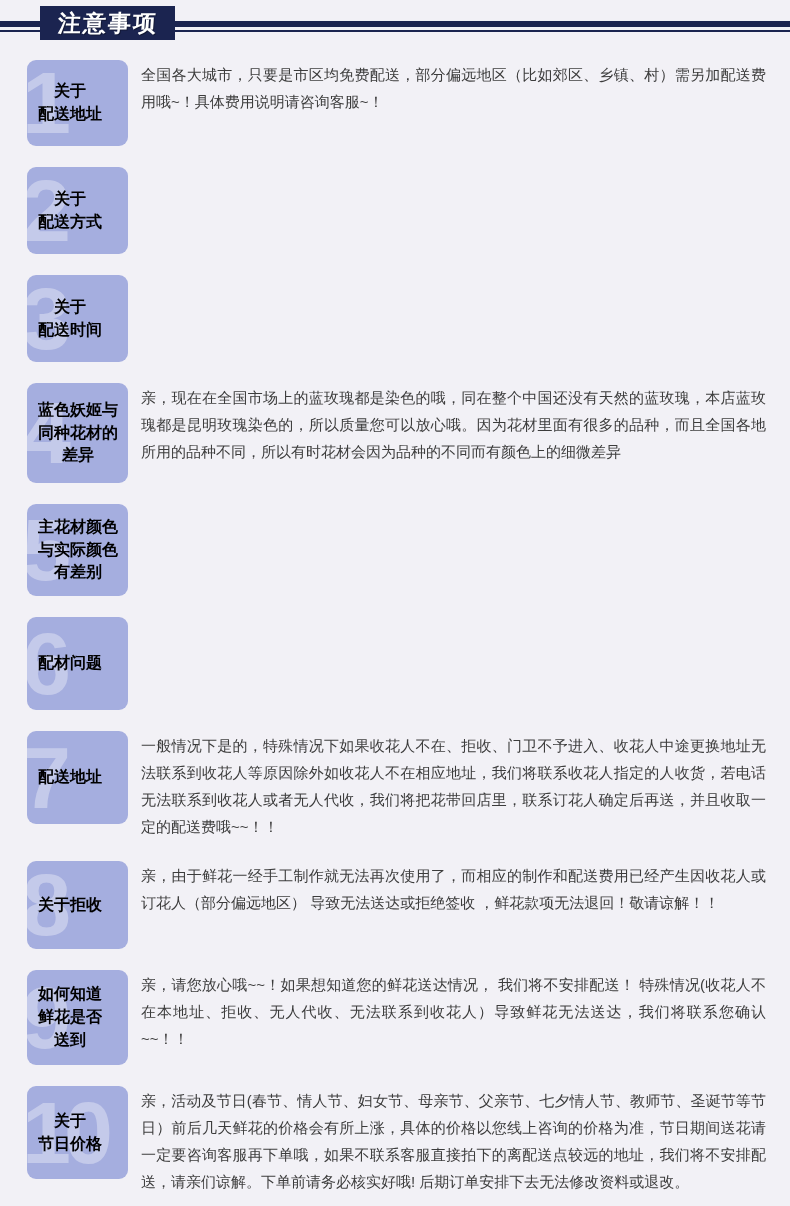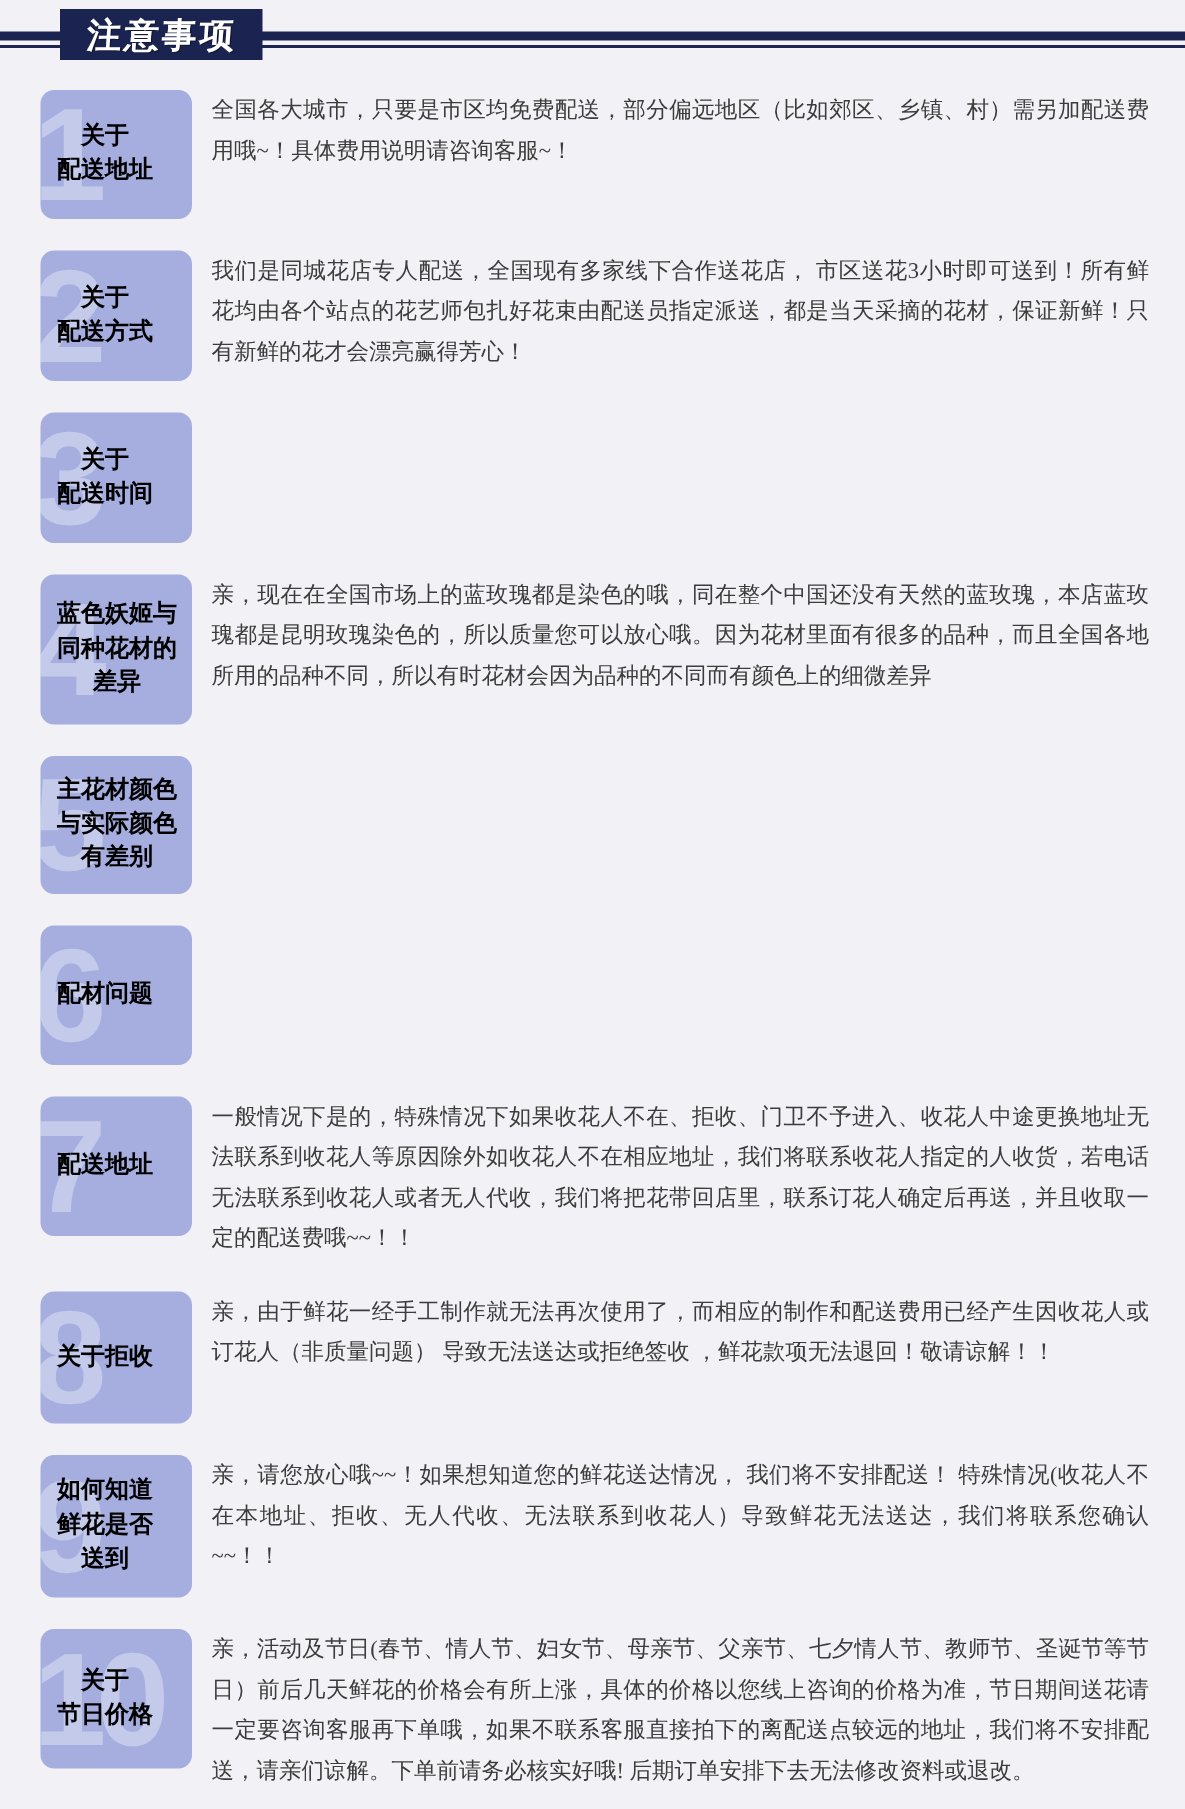--- a/index.html
+++ b/index.html
@@ -41,21 +41,20 @@
     display:flex;align-items:center;
     padding-left:11px;padding-right:4px;
     color:#000000;font-size:16px;font-weight:bold;line-height:1.42;
     white-space:pre-line;
     text-align:center;
   }
   .stext{
     flex:1;padding-left:13px;padding-top:1px;
     font-size:15px;line-height:27px;color:#3c3c3c;
     text-align:justify;
-    font-family:Liberation Serif, serif;
   }
   .stext .bold{font-weight:bold;color:#333;}
 </style>
 </head>
 <body>
 
 <div class="header">
   <div class="hline thick"></div>
   <div class="hline thin"></div>
   <div class="title-box">
@@ -73,21 +72,20 @@
     </div>
     <div class="stext"><span>全国各大城市，只要是市区均免费配送，部分偏远地区（比如郊区、乡镇、村）需另加配送费用哦~！具体费用说明请咨询客服~！</span><span class="bold"></span></div>
   </div>
 
   <div class="section">
     <div class="badge" style="height:87px">
       <span class="num">2</span>
       <span class="label">关于
 配送方式</span>
     </div>
-    <div class="stext"><span>我们是同城花店专人配送，全国现有多家线下合作送花店， 市区送花3小时即可送到！所有鲜花均由各个站点的花艺师包扎好花束由配送员指定派送，都是当天采摘的花材，保证新鲜！只有新鲜的花才会漂亮赢得芳心！</span><span class="bold"></span></div>
   </div>
 
   <div class="section">
     <div class="badge" style="height:87px">
       <span class="num">3</span>
       <span class="label">关于
 配送时间</span>
     </div>
   </div>
 
@@ -123,21 +121,21 @@
       <span class="label">配送地址</span>
     </div>
     <div class="stext"><span>一般情况下是的，特殊情况下如果收花人不在、拒收、门卫不予进入、收花人中途更换地址无法联系到收花人等原因除外如收花人不在相应地址，我们将联系收花人指定的人收货，若电话无法联系到收花人或者无人代收，我们将把花带回店里，联系订花人确定后再送，并且收取一定的配送费哦~~！！</span><span class="bold"></span></div>
   </div>
 
   <div class="section">
     <div class="badge" style="height:88px">
       <span class="num">8</span>
       <span class="label">关于拒收</span>
     </div>
-    <div class="stext"><span>亲，由于鲜花一经手工制作就无法再次使用了，而相应的制作和配送费用已经产生因收花人或订花人（非质量问题） 导致无法送达或拒绝签收 ，鲜花款项无法退回！敬请谅解！！</span><span class="bold"></span></div>
+    <div class="stext"><span>亲，由于鲜花一经手工制作就无法再次使用了，而相应的制作和配送费用已经产生因收花人或订花人（部分偏远地区） 导致无法送达或拒绝签收 ，鲜花款项无法退回！敬请谅解！！</span><span class="bold"></span></div>
   </div>
 
   <div class="section">
     <div class="badge" style="height:95px">
       <span class="num">9</span>
       <span class="label">如何知道
 鲜花是否
 送到</span>
     </div>
     <div class="stext"><span>亲，请您放心哦~~！如果想知道您的鲜花送达情况， 我们将不安排配送！ 特殊情况(收花人不在本地址、拒收、无人代收、无法联系到收花人）导致鲜花无法送达，我们将联系您确认~~！！</span><span class="bold"></span></div>

